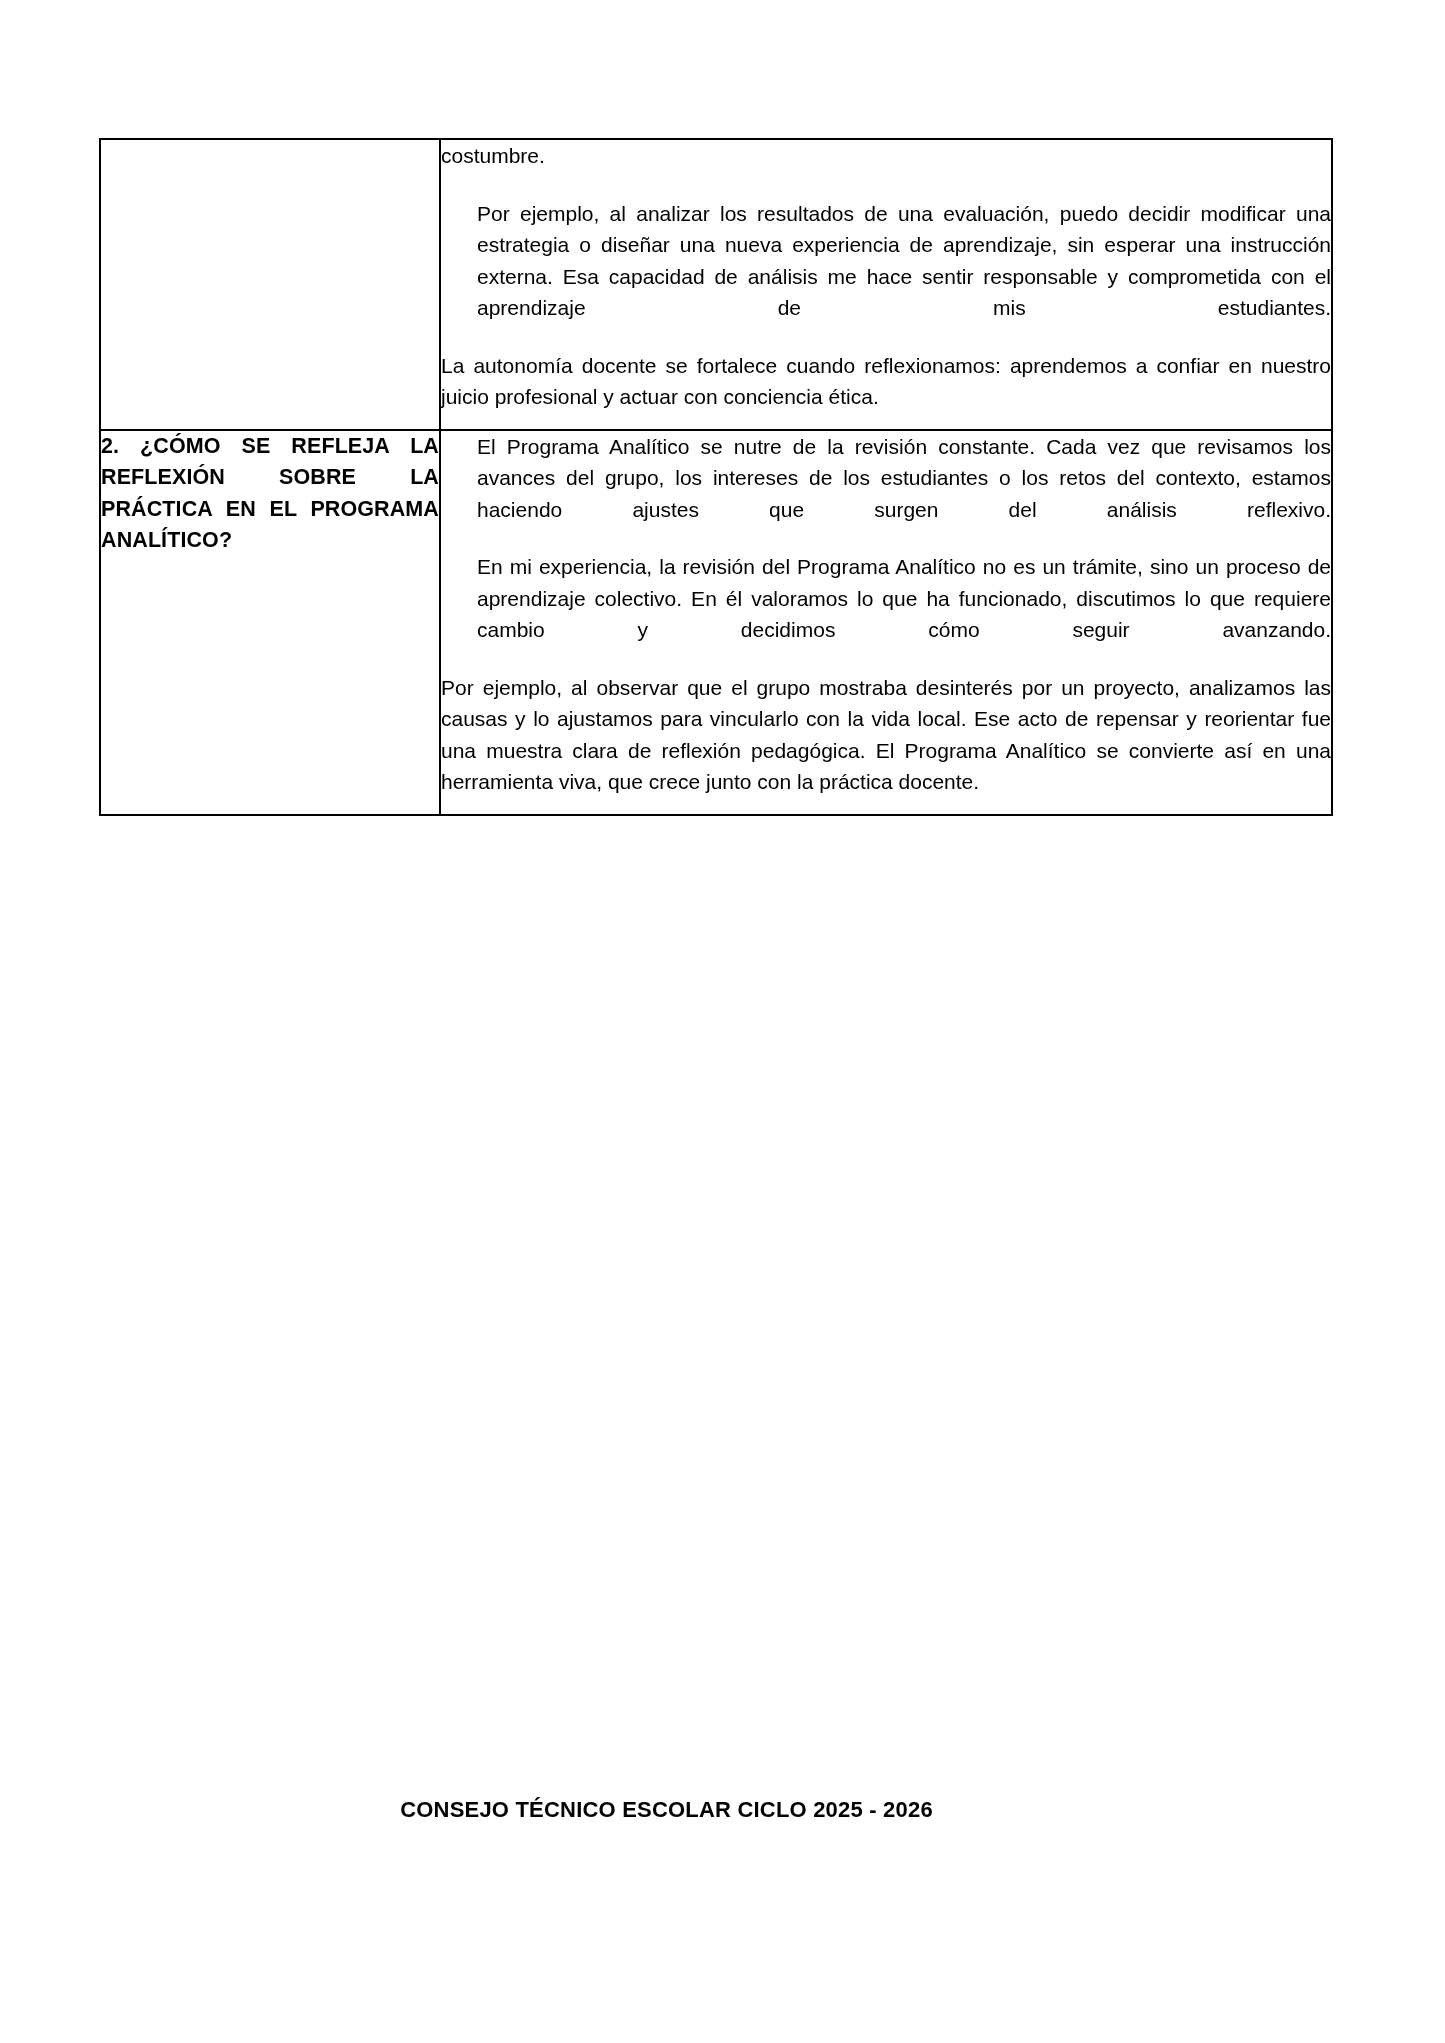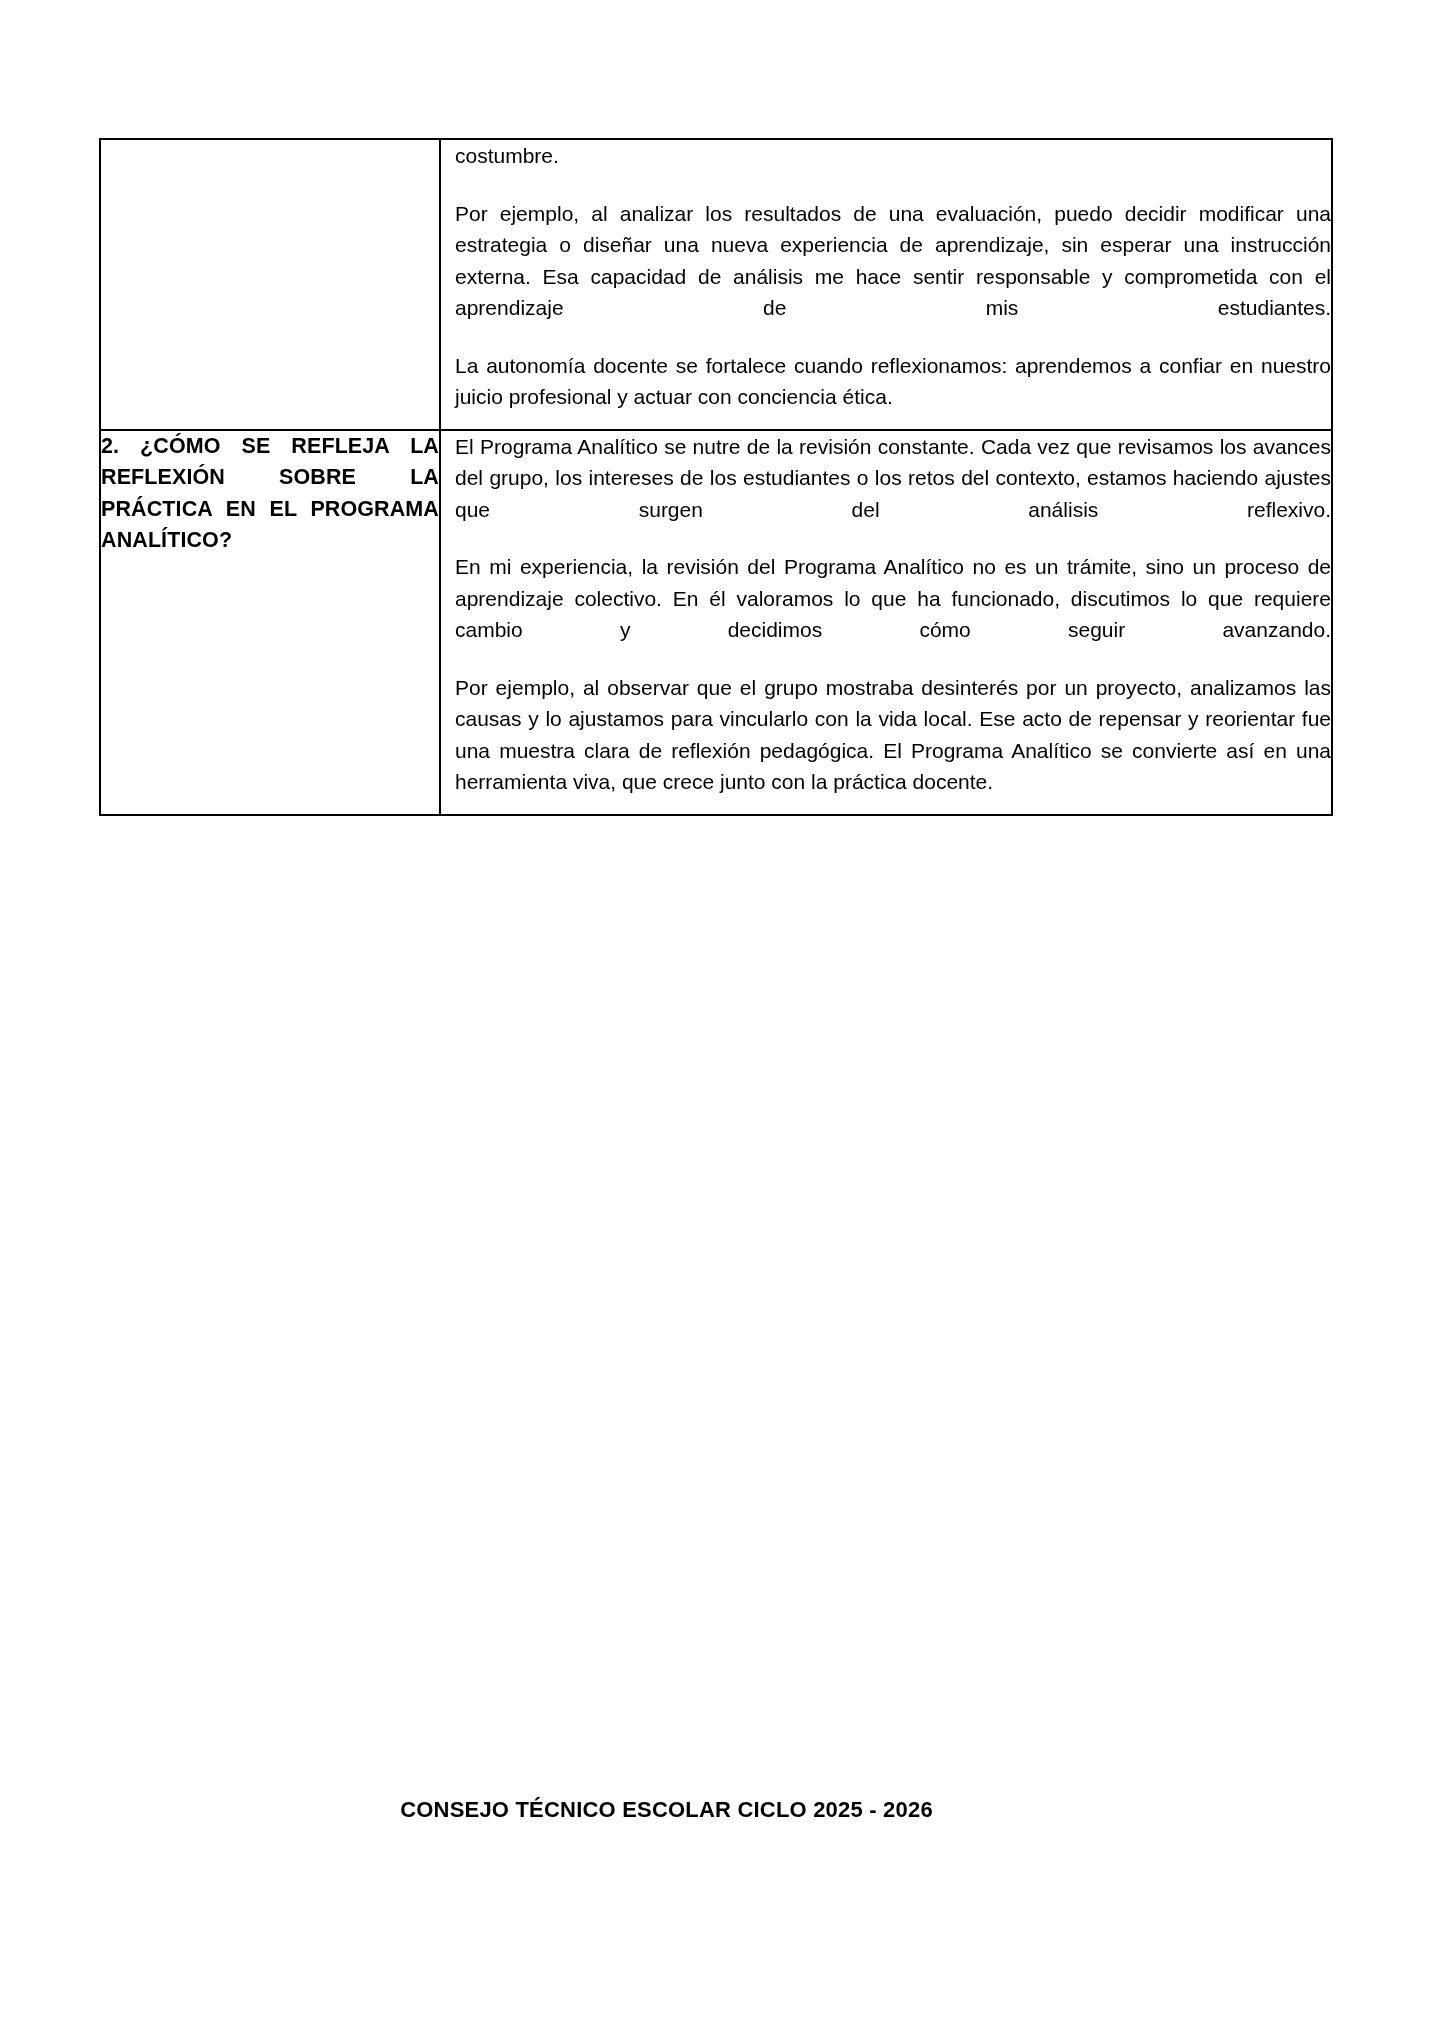--- a/index.html
+++ b/index.html
@@ -56,28 +56,28 @@
     text-align-last: left;
     letter-spacing: 0.1px;
   }
 
   .a-para {
     font-size: 21px;
     line-height: 1.50;
     text-align: justify;
     text-align-last: left;
     margin: 0 0 26px 0;
-    padding-left: 14px;
   }
   .a-para:last-child { margin-bottom: 16px; }
 
   
   .a-para.stretch-last {
     text-align: justify;
     text-align-last: justify;
+    margin-left: 36px;
   }
 
   
   .note {
     position: absolute;
     left: 131px;
     top: 1062px;
     width: 1178px;
     font-size: 17.5px;
     line-height: 1.62;

